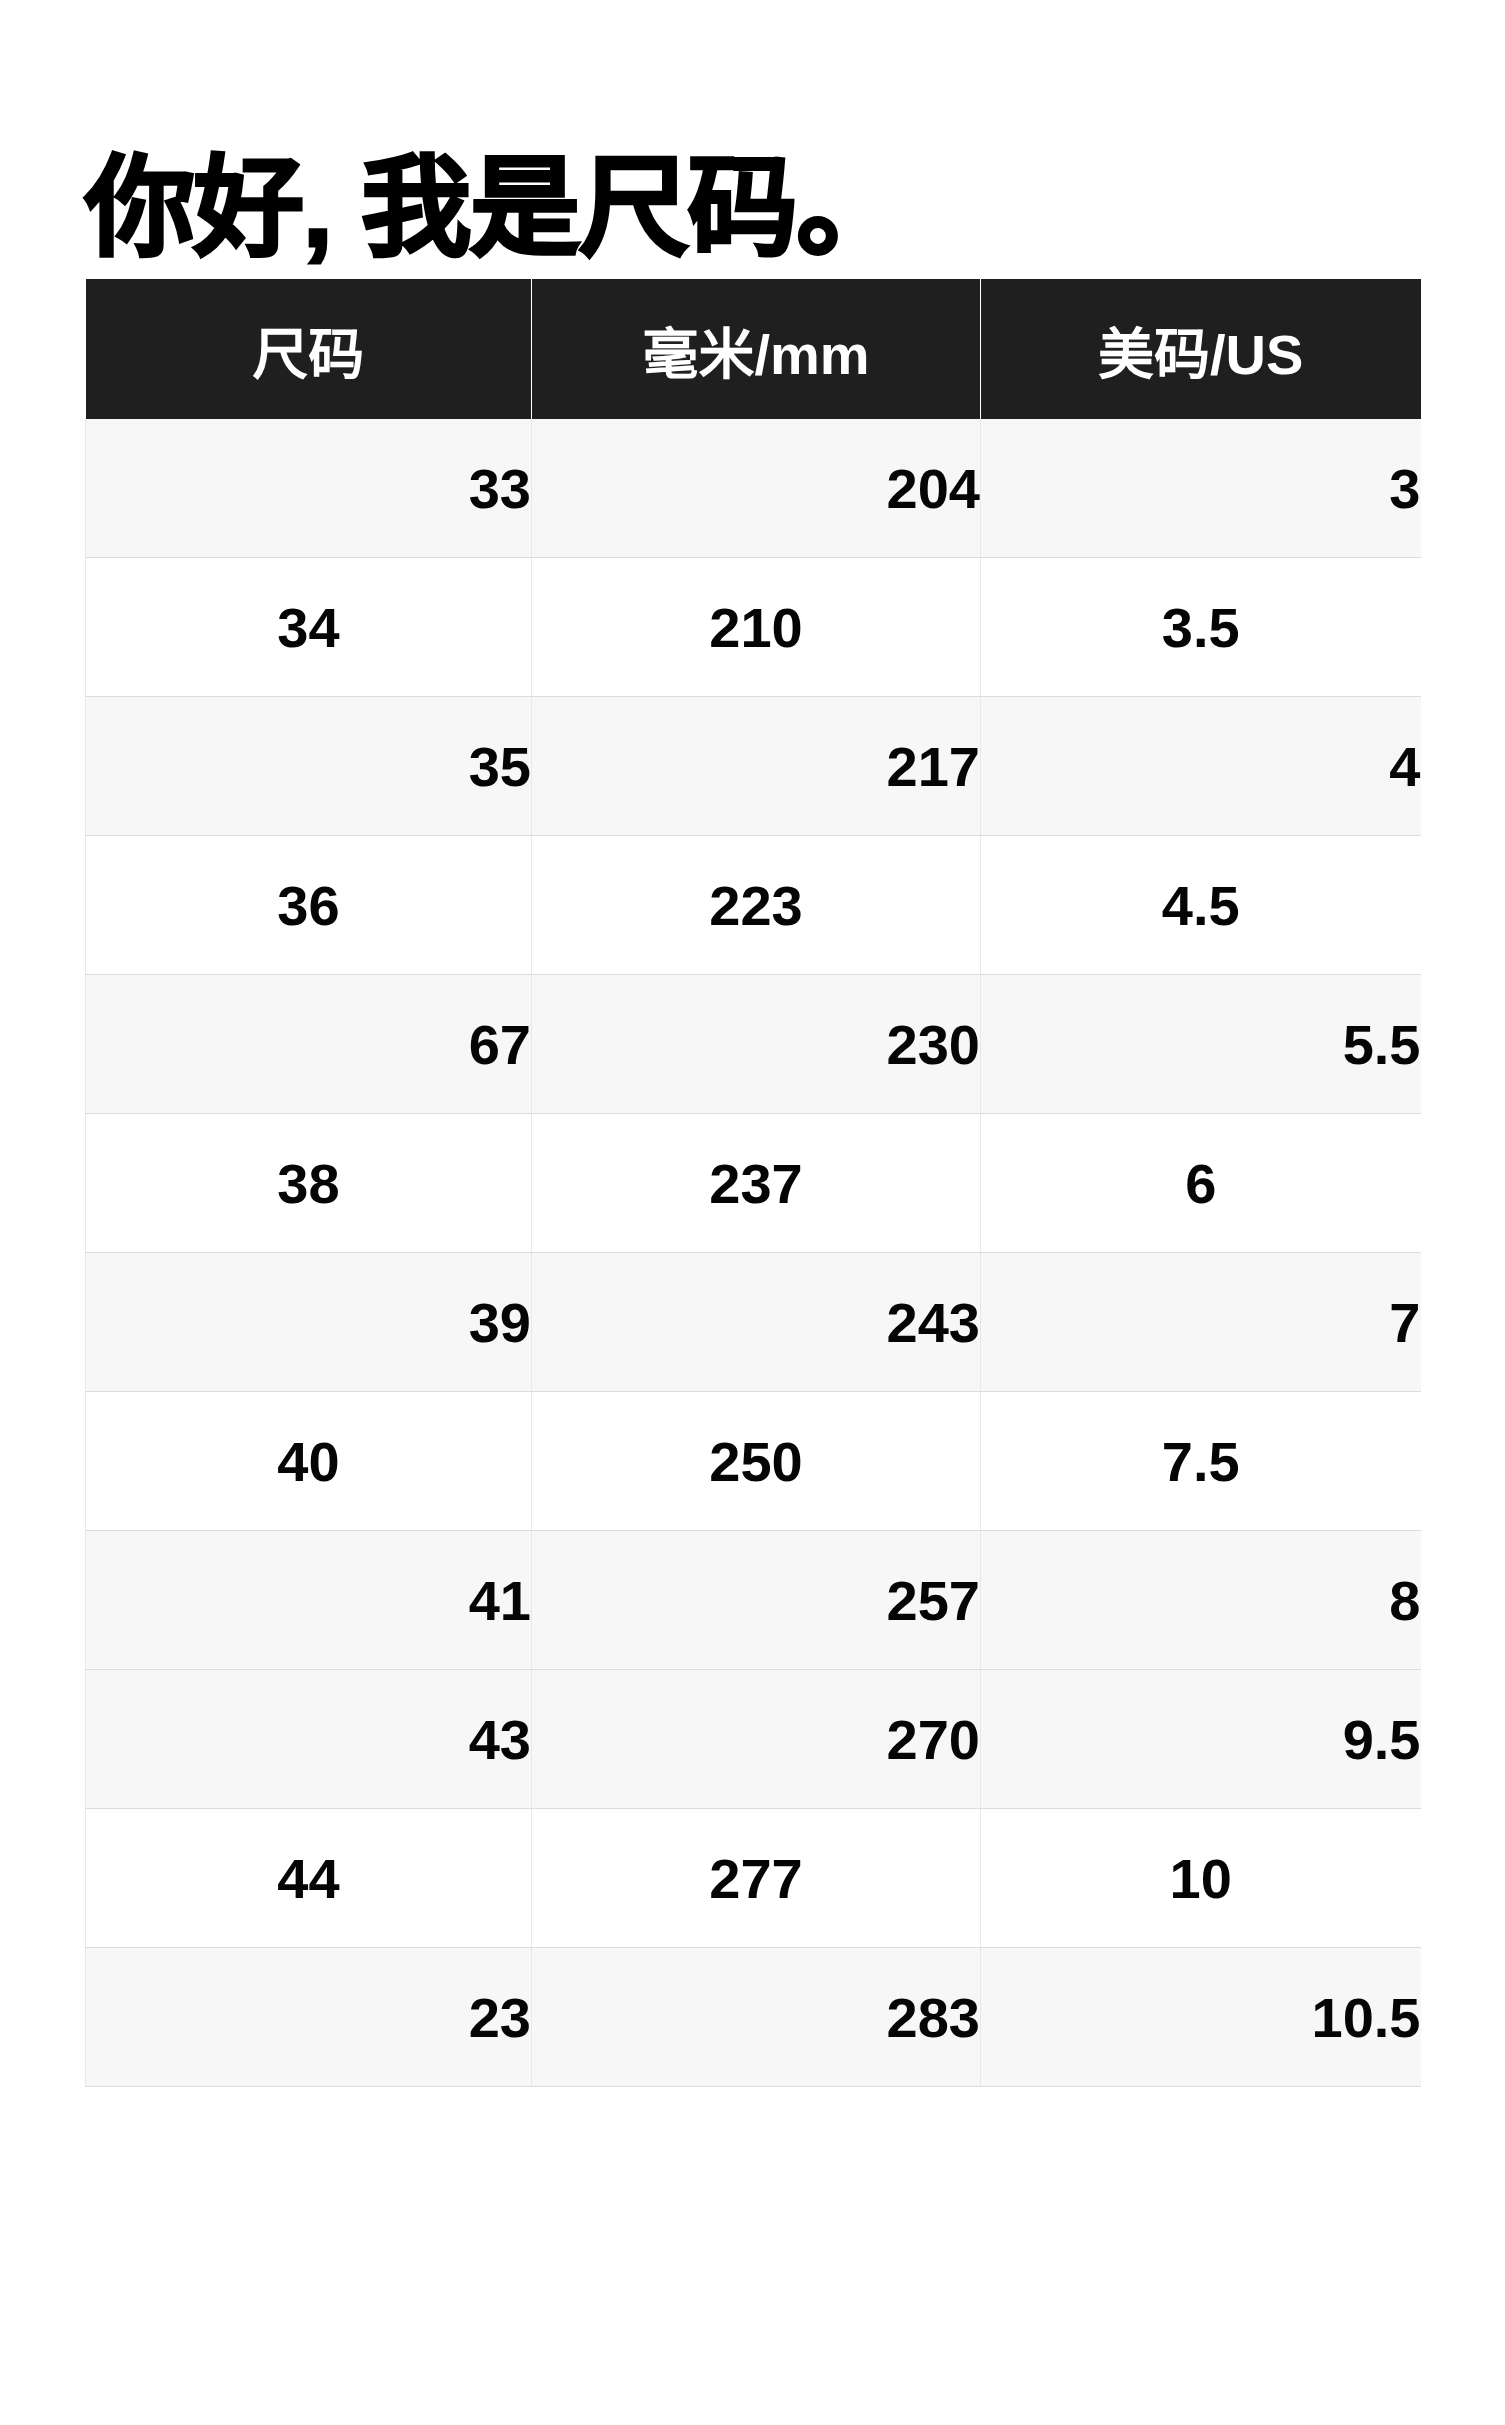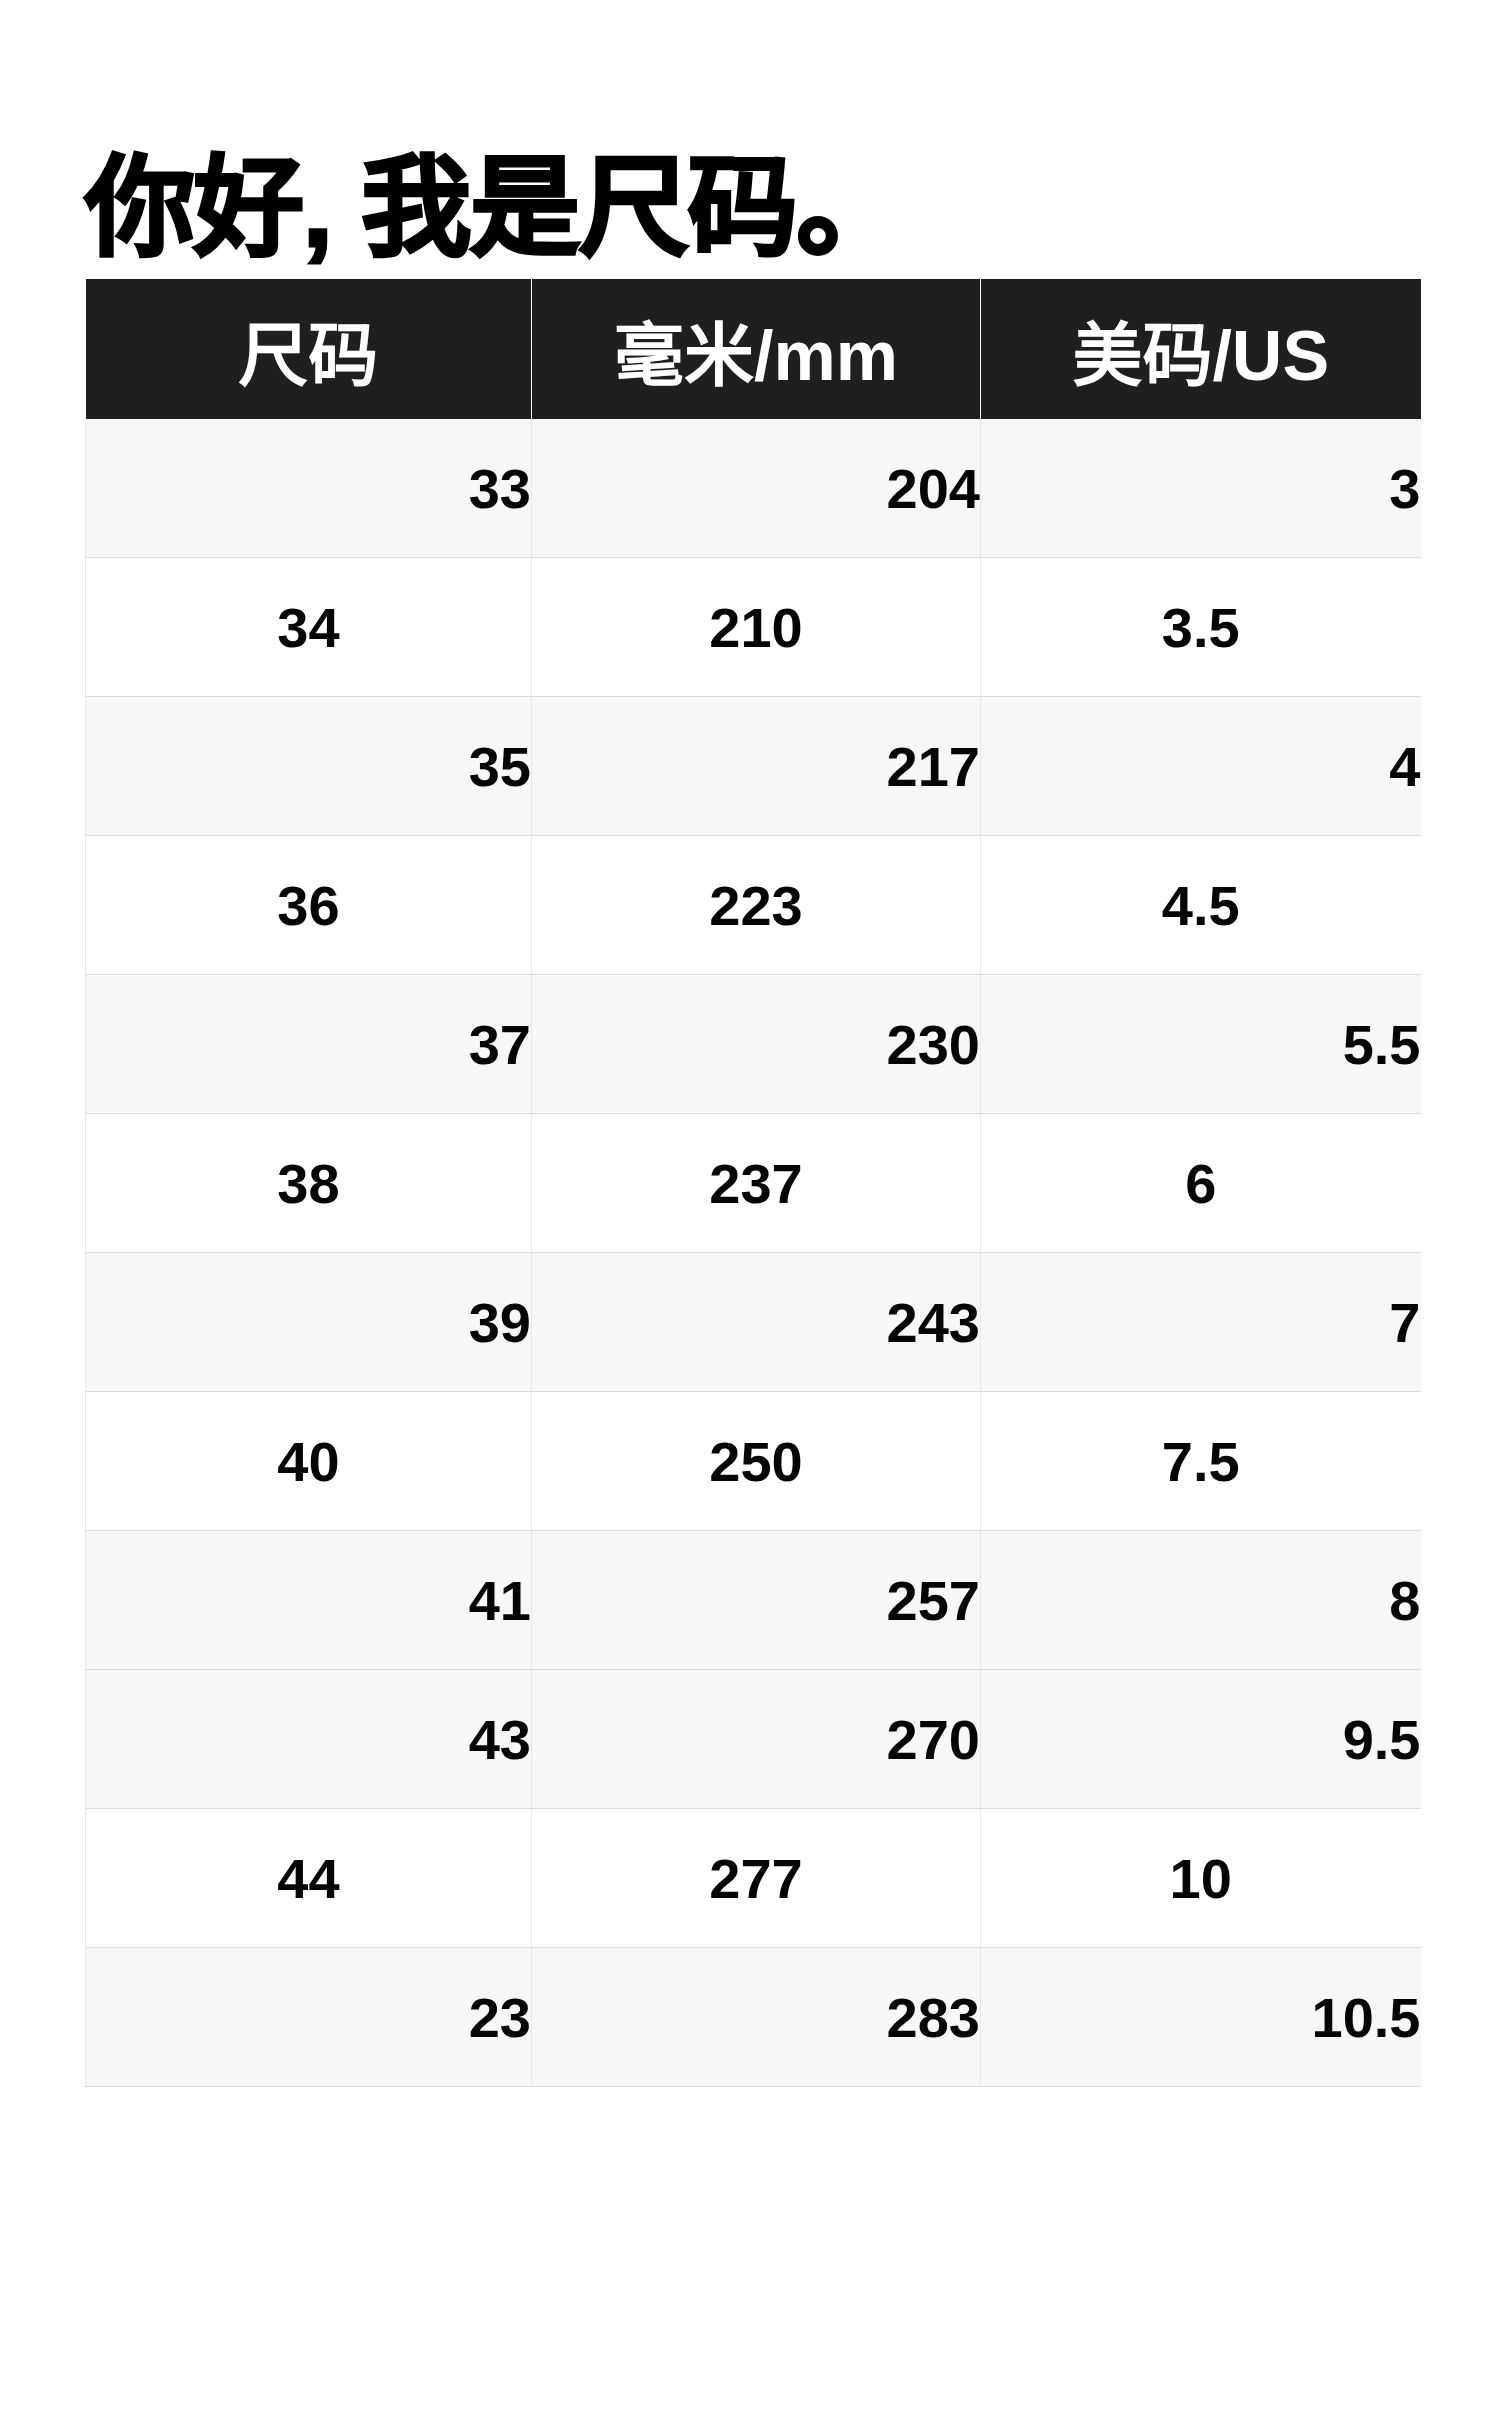--- a/index.html
+++ b/index.html
@@ -48,21 +48,21 @@
   }
 
   .size-table col.c-size { width: 446px; }
   .size-table col.c-mm   { width: 449px; }
   .size-table col.c-us   { width: 440px; }
 
   .size-table thead th {
     background: #1f1f1f;
     color: #ffffff;
     height: 140px;
-    font-size: 70px;
+    font-size: 56px;
     font-weight: 700;
     text-align: center;
     vertical-align: middle;
     padding: 0;
     border-right: 1.8px solid #ffffff;
     letter-spacing: 0px;
     white-space: nowrap;
   }
   .size-table thead th:last-child { border-right: none; }
 
@@ -126,21 +126,21 @@
           <td>35</td>
           <td>217</td>
           <td>4</td>
         </tr>
         <tr>
           <td>36</td>
           <td>223</td>
           <td>4.5</td>
         </tr>
         <tr class="alt">
-          <td>37</td>
+          <td>67</td>
           <td>230</td>
           <td>5.5</td>
         </tr>
         <tr>
           <td>38</td>
           <td>237</td>
           <td>6</td>
         </tr>
         <tr class="alt">
           <td>39</td>

